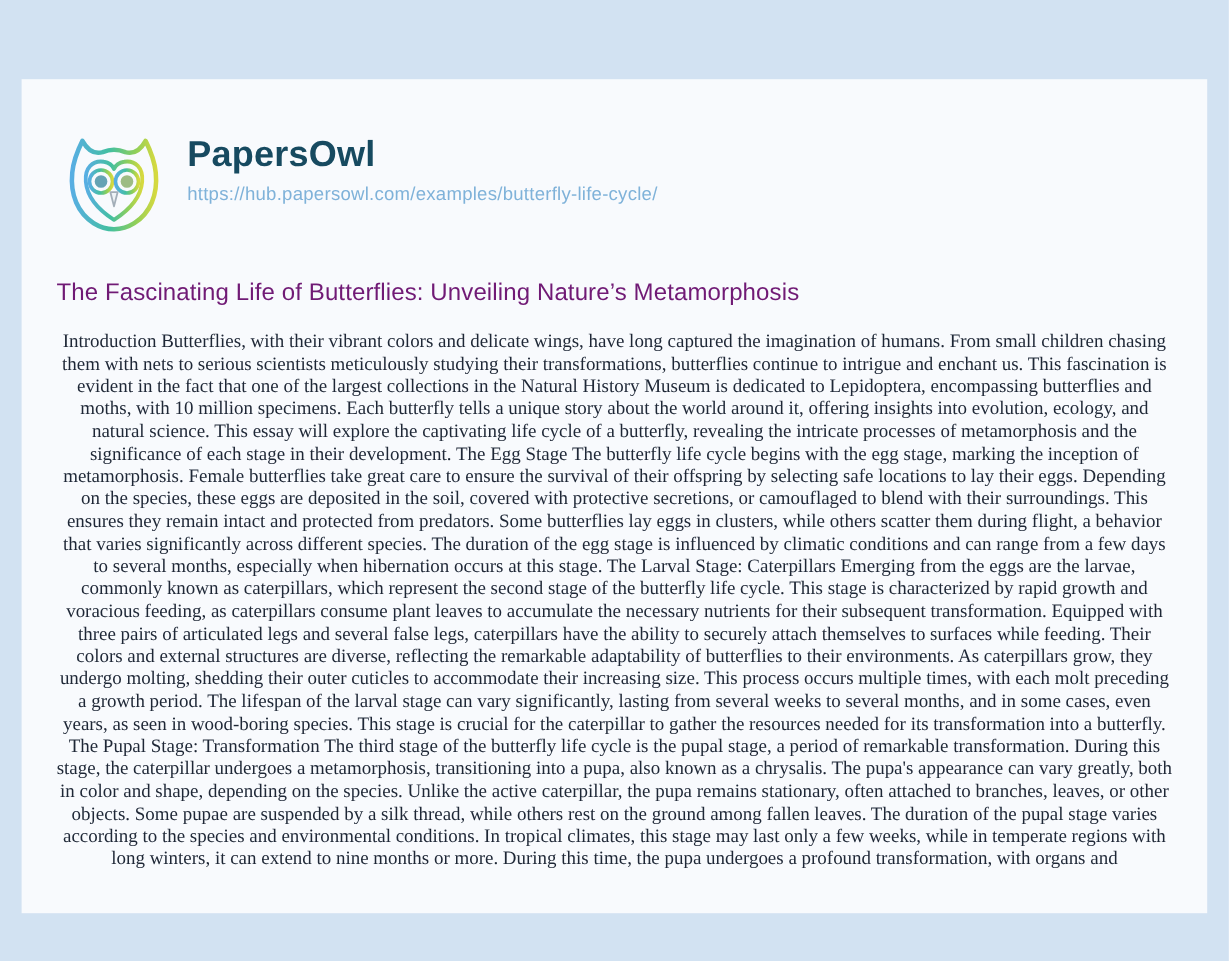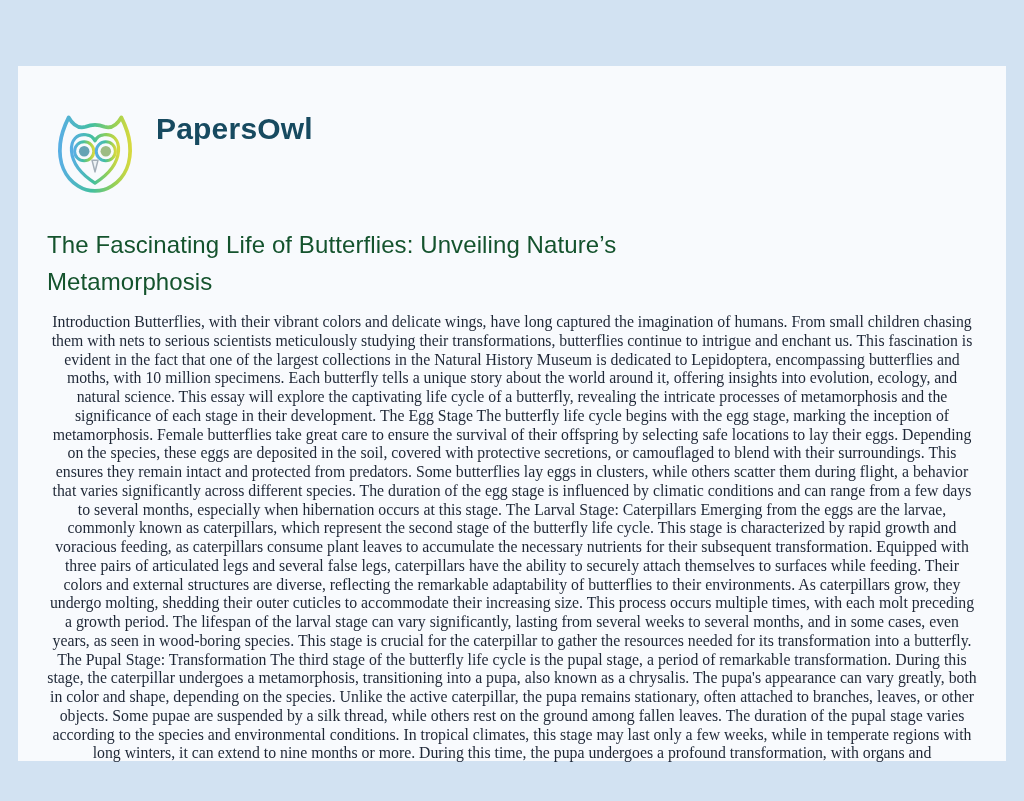--- a/index.html
+++ b/index.html
@@ -46,23 +46,23 @@
     margin-top: 8px;
     font-size: 15.5px;
     color: #7fb2d9;
     text-decoration: none;
     letter-spacing: 0.2px;
   }
   .title {
     margin: 24px 0 0 0;
     padding: 0 0 0 29px;
     max-width: 640px;
-    font-size: 24px;
+    font-size: 20px;
     font-weight: 400;
-    color: #14532d;
+    color: #701a75;
     line-height: 37px;
     letter-spacing: 0.1px;
   }
   .essay {
     margin: 13px 29px 0 29px;
     font-family: "Liberation Serif", serif;
     font-size: 15.8px;
     line-height: 18.75px;
     color: #1e2736;
     text-align: center;
@@ -107,20 +107,21 @@
         <circle cx="38.5" cy="46" r="5.6" fill="#64a3b4"></circle>
 
         <circle cx="61.5" cy="46" r="10.2" fill="none" stroke="url(#owlgrad)" stroke-width="3.2"></circle>
         <circle cx="61.5" cy="46" r="5.6" fill="#9dbc84"></circle>
 
         <path d="M 46.8 55.5 L 53.2 55.5 L 50 68 Z" fill="#eef3f6" stroke="#a3aeb8" stroke-width="1.6" stroke-linejoin="round"></path>
       </svg>
     </div>
     <div class="brand-block">
       <div class="brand">PapersOwl</div>
+      <a class="url" href="#" title="https://hub.papersowl.com/examples/butterfly-life-cycle/">https://hub.papersowl.com/examples/butterfly-life-cycle/</a>
     </div>
   </div>
 
   <h1 class="title">The Fascinating Life of Butterflies: Unveiling Nature’s Metamorphosis</h1>
 
   <p class="essay">Introduction Butterflies, with their vibrant colors and delicate wings, have long captured the imagination of humans. From small children chasing them with nets to serious scientists meticulously studying their transformations, butterflies continue to intrigue and enchant us. This fascination is evident in the fact that one of the largest collections in the Natural History Museum is dedicated to Lepidoptera, encompassing butterflies and moths, with 10 million specimens. Each butterfly tells a unique story about the world around it, offering insights into evolution, ecology, and natural science. This essay will explore the captivating life cycle of a butterfly, revealing the intricate processes of metamorphosis and the significance of each stage in their development. The Egg Stage The butterfly life cycle begins with the egg stage, marking the inception of metamorphosis. Female butterflies take great care to ensure the survival of their offspring by selecting safe locations to lay their eggs. Depending on the species, these eggs are deposited in the soil, covered with protective secretions, or camouflaged to blend with their surroundings. This ensures they remain intact and protected from predators. Some butterflies lay eggs in clusters, while others scatter them during flight, a behavior that varies significantly across different species. The duration of the egg stage is influenced by climatic conditions and can range from a few days to several months, especially when hibernation occurs at this stage. The Larval Stage: Caterpillars Emerging from the eggs are the larvae, commonly known as caterpillars, which represent the second stage of the butterfly life cycle. This stage is characterized by rapid growth and voracious feeding, as caterpillars consume plant leaves to accumulate the necessary nutrients for their subsequent transformation. Equipped with three pairs of articulated legs and several false legs, caterpillars have the ability to securely attach themselves to surfaces while feeding. Their colors and external structures are diverse, reflecting the remarkable adaptability of butterflies to their environments. As caterpillars grow, they undergo molting, shedding their outer cuticles to accommodate their increasing size. This process occurs multiple times, with each molt preceding a growth period. The lifespan of the larval stage can vary significantly, lasting from several weeks to several months, and in some cases, even years, as seen in wood-boring species. This stage is crucial for the caterpillar to gather the resources needed for its transformation into a butterfly. The Pupal Stage: Transformation The third stage of the butterfly life cycle is the pupal stage, a period of remarkable transformation. During this stage, the caterpillar undergoes a metamorphosis, transitioning into a pupa, also known as a chrysalis. The pupa's appearance can vary greatly, both in color and shape, depending on the species. Unlike the active caterpillar, the pupa remains stationary, often attached to branches, leaves, or other objects. Some pupae are suspended by a silk thread, while others rest on the ground among fallen leaves. The duration of the pupal stage varies according to the species and environmental conditions. In tropical climates, this stage may last only a few weeks, while in temperate regions with long winters, it can extend to nine months or more. During this time, the pupa undergoes a profound transformation, with organs and</p>
 
 </div>
 
 </body></html>

